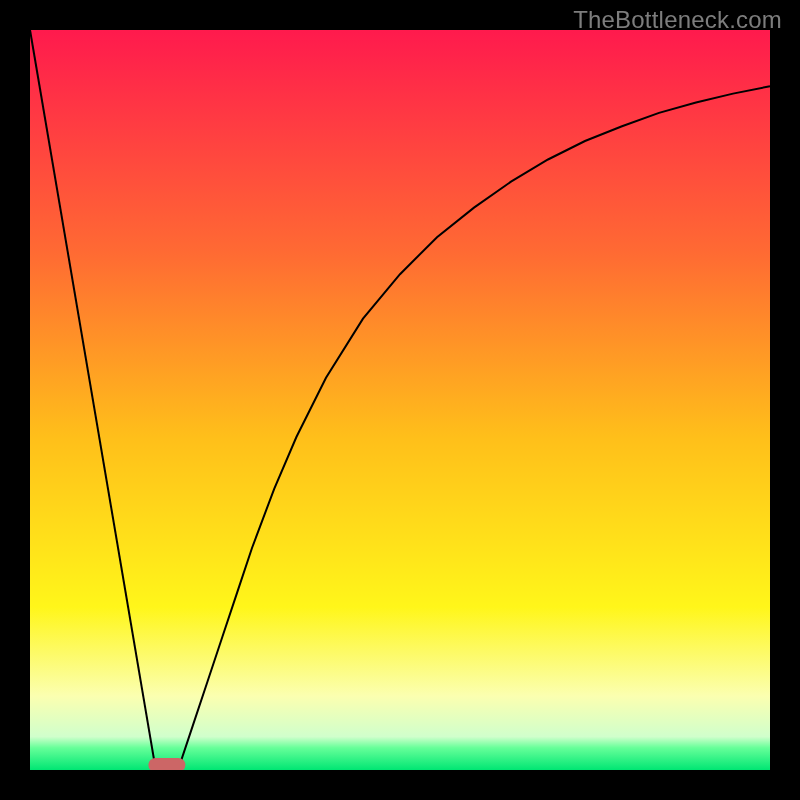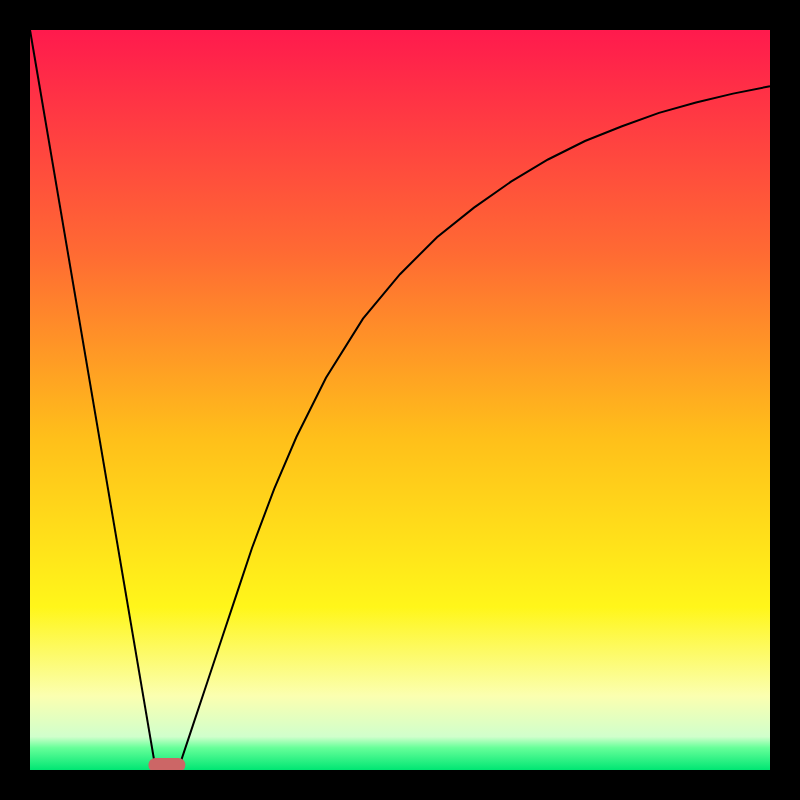--- a/index.html
+++ b/index.html
@@ -45,13 +45,14 @@
 
     <rect id="plot-bg" fill="url(#bg-grad)" x="30" y="30" width="740" height="740"></rect>
 
     <path id="left-branch" fill="none" d="M30.00 30.00 L155.80 770.00" stroke="#000000" stroke-width="2"></path>
     <path id="right-branch" fill="none" d="M178.00 770.00 L192.80 725.60 L207.60 681.20 L222.40 636.80 L237.20 592.40 L252.00 548.00 L274.20 488.80 L296.40 437.00 L326.00 377.80 L363.00 318.60 L400.00 274.20 L437.00 237.20 L474.00 207.60 L511.00 181.70 L548.00 159.50 L585.00 141.00 L622.00 126.20 L659.00 112.88 L696.00 102.52 L733.00 93.64 L770.00 86.24" stroke="#000000" stroke-width="2"></path>
 
     <rect id="valley-marker" x="148.4" y="758" width="37" height="14" rx="7" ry="7" fill="#cc6666"></rect>
 
     <rect id="frame" fill="none" x="15" y="15" width="770" height="770" stroke="#000000" stroke-width="30"></rect>
   </svg>
+  <div class="watermark">TheBottleneck.com</div>
 </div>
 
 </body></html>

